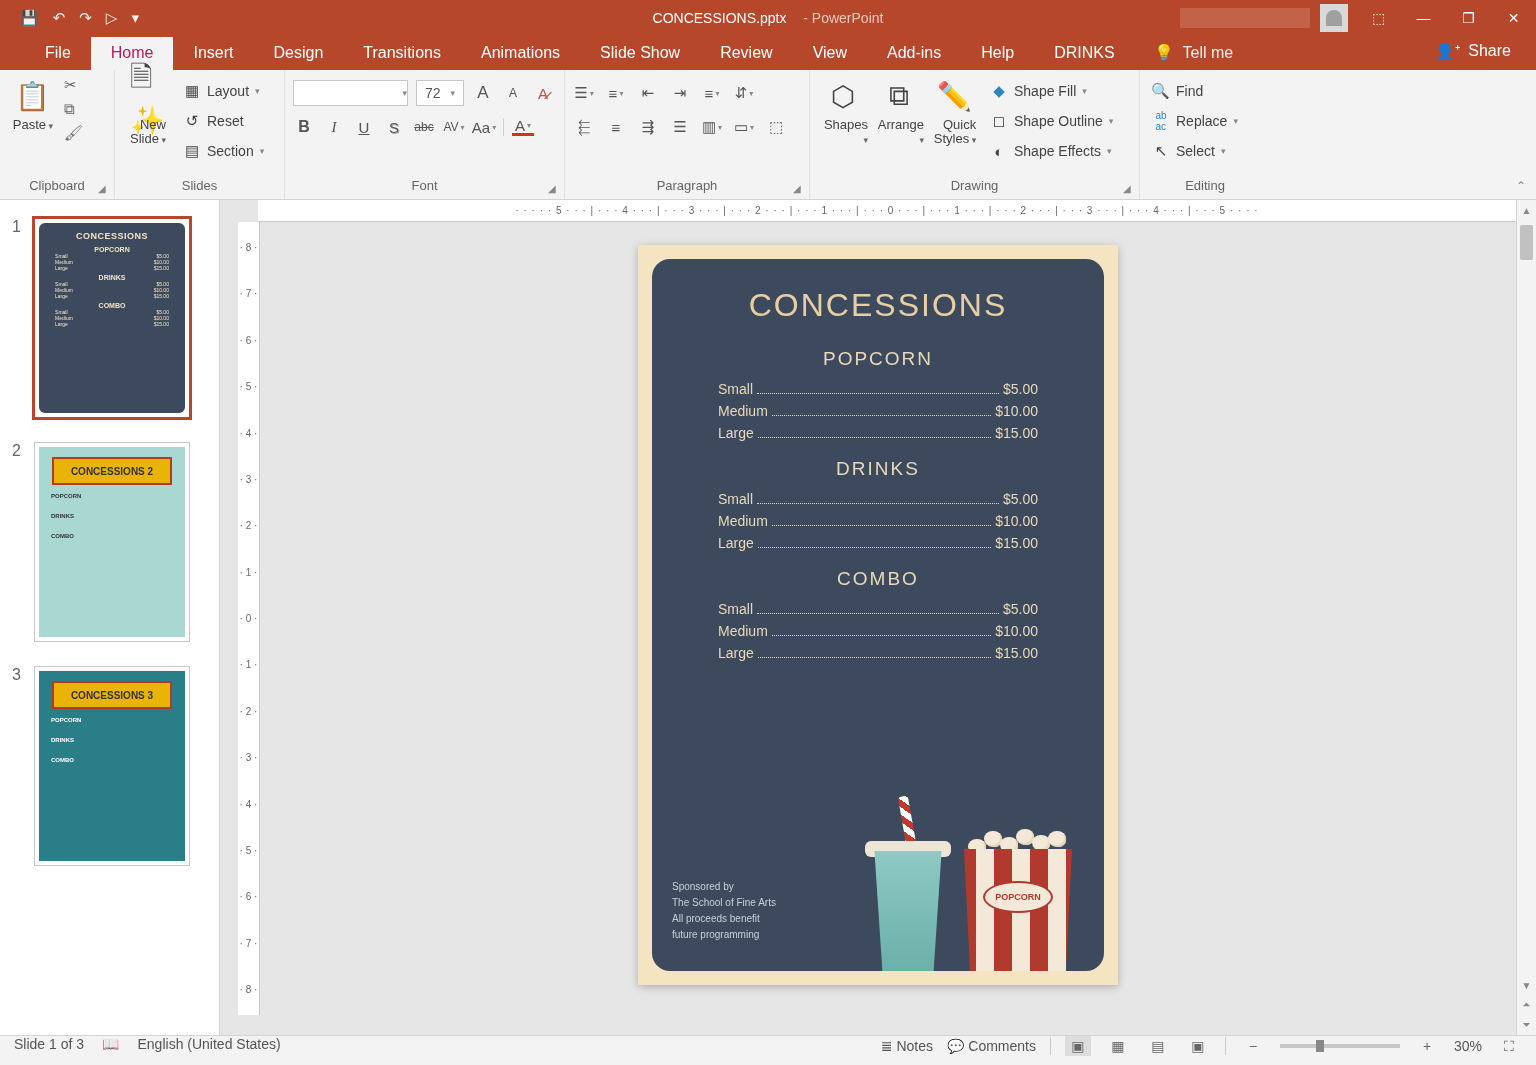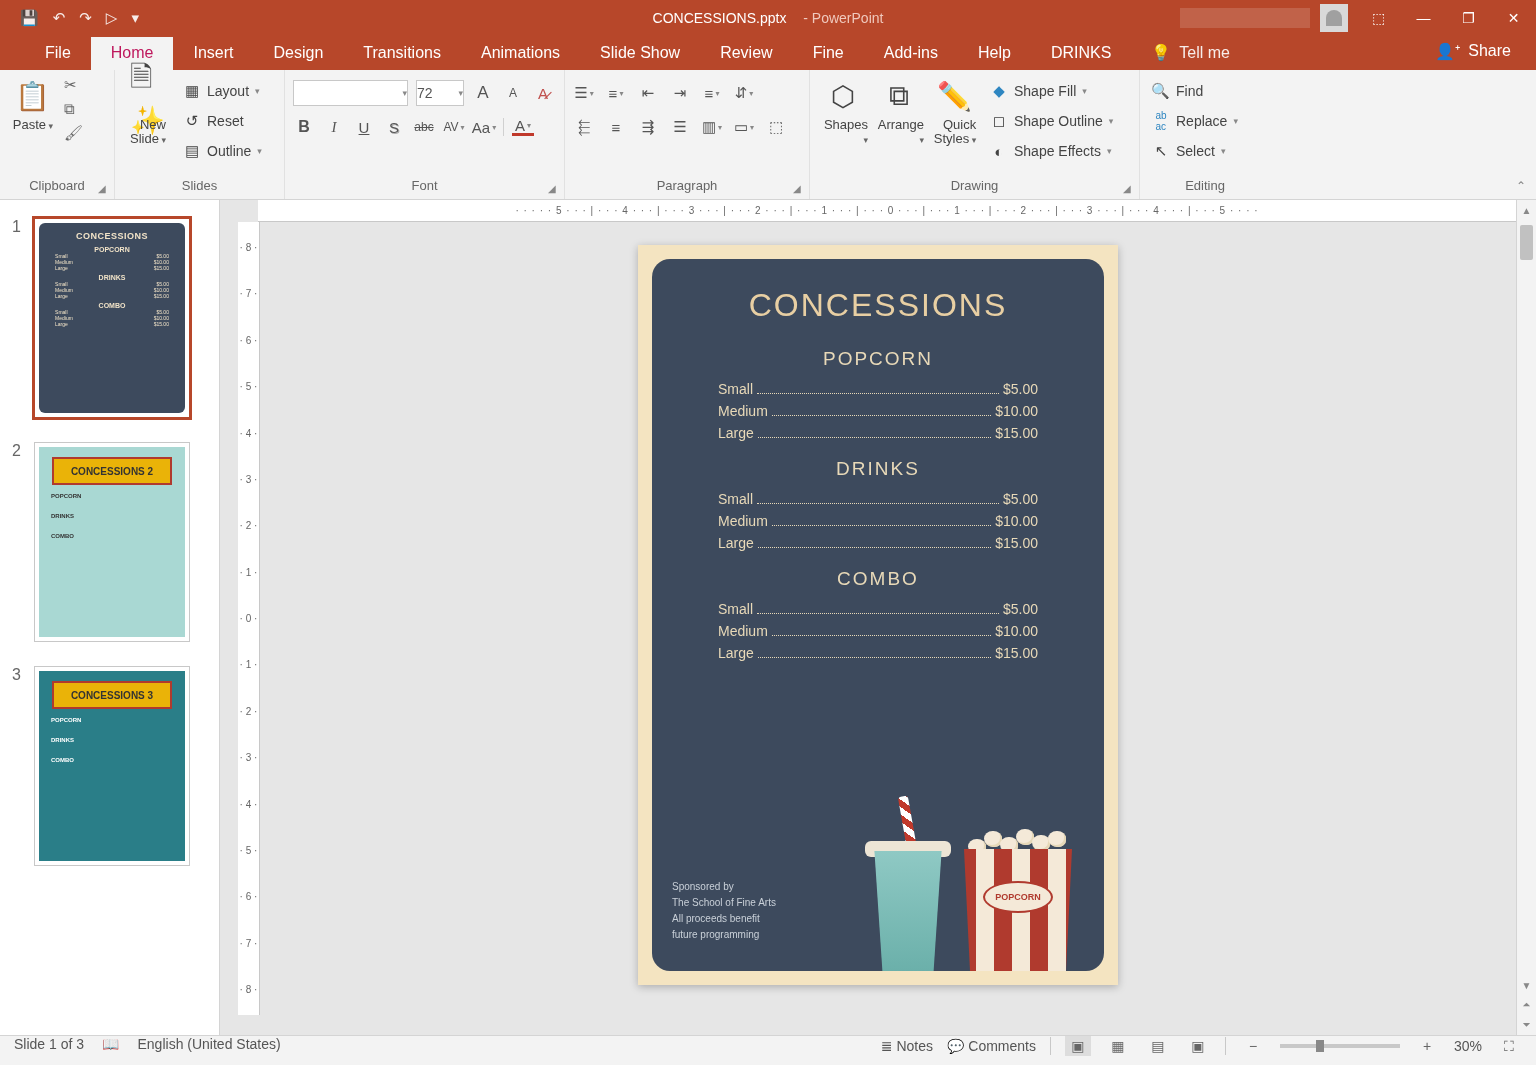--- a/index.html
+++ b/index.html
@@ -34,21 +34,21 @@
 .big-btn { display: flex; flex-direction: column; align-items: center; justify-content: flex-start; width: 50px; cursor: pointer; font-size: 13px; color: #444; gap: 4px; padding-top: 2px; }
 .big-btn .ico { width: 36px; height: 36px; display: flex; align-items: center; justify-content: center; font-size: 28px; }
 .big-btn .lbl { text-align: right; line-height: 1.1; }
 .big-btn .caret::after { content: " ▾"; font-size: 9px; color: #666; }
 .side-col { display: flex; flex-direction: column; gap: 6px; justify-content: center; }
 .side-col span { font-size: 15px; color: #666; cursor: pointer; }
 .rowbtn { display: flex; align-items: center; gap: 6px; font-size: 14px; color: #444; cursor: pointer; padding: 2px 4px; white-space: nowrap; }
 .rowbtn .ic { width: 18px; height: 18px; display: inline-flex; align-items: center; justify-content: center; font-size: 15px; }
 .rowbtn.caret::after { content: " ▾"; font-size: 9px; color: #888; }
 .font-select { width: 115px; height: 26px; border: 1px solid #c8c8c8; background: #fff; font-size: 13px; color: #aaa; padding-left: 6px; display: flex; align-items: center; justify-content: space-between; }
-.font-size-select { width: 48px; height: 26px; border: 1px solid #c8c8c8; background: #fff; font-size: 14px; color: #555; padding: 0 0; display: flex; align-items: center; justify-content: space-between; }
+.font-size-select { width: 48px; height: 26px; border: 1px solid #c8c8c8; background: #fff; font-size: 14px; color: #555; padding: 0 8px; display: flex; align-items: center; justify-content: space-between; }
 .toolbar-row { display: flex; align-items: center; gap: 8px; }
 .toolbar-row .btn { width: 22px; height: 22px; display: flex; align-items: center; justify-content: center; font-size: 15px; color: #555; cursor: pointer; }
 .toolbar-row .btn.bold { font-weight: bold; font-size: 16px; }
 .toolbar-row .btn.italic { font-style: italic; font-family: Georgia, serif; }
 .toolbar-row .btn.underline { text-decoration: underline; }
 .toolbar-row .drop::after { content: "▾"; font-size: 8px; margin-left: 2px; color: #888; }
 .collapse-caret { position: absolute; right: 10px; bottom: 6px; font-size: 12px; color: #888; cursor: pointer; }
 
 
 .workarea { display: flex; height: calc(1065px - 35px - 35px - 130px - 30px); background: #e6e6e6; position: relative; }
@@ -139,21 +139,21 @@
 
 <div class="tabstrip">
   <div class="tab">File</div>
   <div class="tab active">Home</div>
   <div class="tab">Insert</div>
   <div class="tab">Design</div>
   <div class="tab">Transitions</div>
   <div class="tab">Animations</div>
   <div class="tab">Slide Show</div>
   <div class="tab">Review</div>
-  <div class="tab">Fine</div>
+  <div class="tab">View</div>
   <div class="tab">Add-ins</div>
   <div class="tab">Help</div>
   <div class="tab">DRINKS</div>
   <div class="tellme">
     <span>💡</span>
     <span>Tell me</span>
   </div>
   <div class="share">
     <span>👤⁺</span>
     <span>Share</span>
@@ -189,21 +189,21 @@
         <div class="rowbtn caret">
             <span class="ic">▦</span>
             <span>Layout</span>
           </div>
         <div class="rowbtn">
             <span class="ic">↺</span>
             <span>Reset</span>
           </div>
         <div class="rowbtn caret">
             <span class="ic">▤</span>
-            <span>Outline</span>
+            <span>Section</span>
           </div>
       </div>
     </div>
     <div class="group-label">Slides</div>
   </div>
 
   <div class="group" style="width:280px">
     <div class="group-body" style="flex-direction:column;gap:10px;padding-top:4px;width:100%">
       <div class="toolbar-row">
         <div class="font-select">

